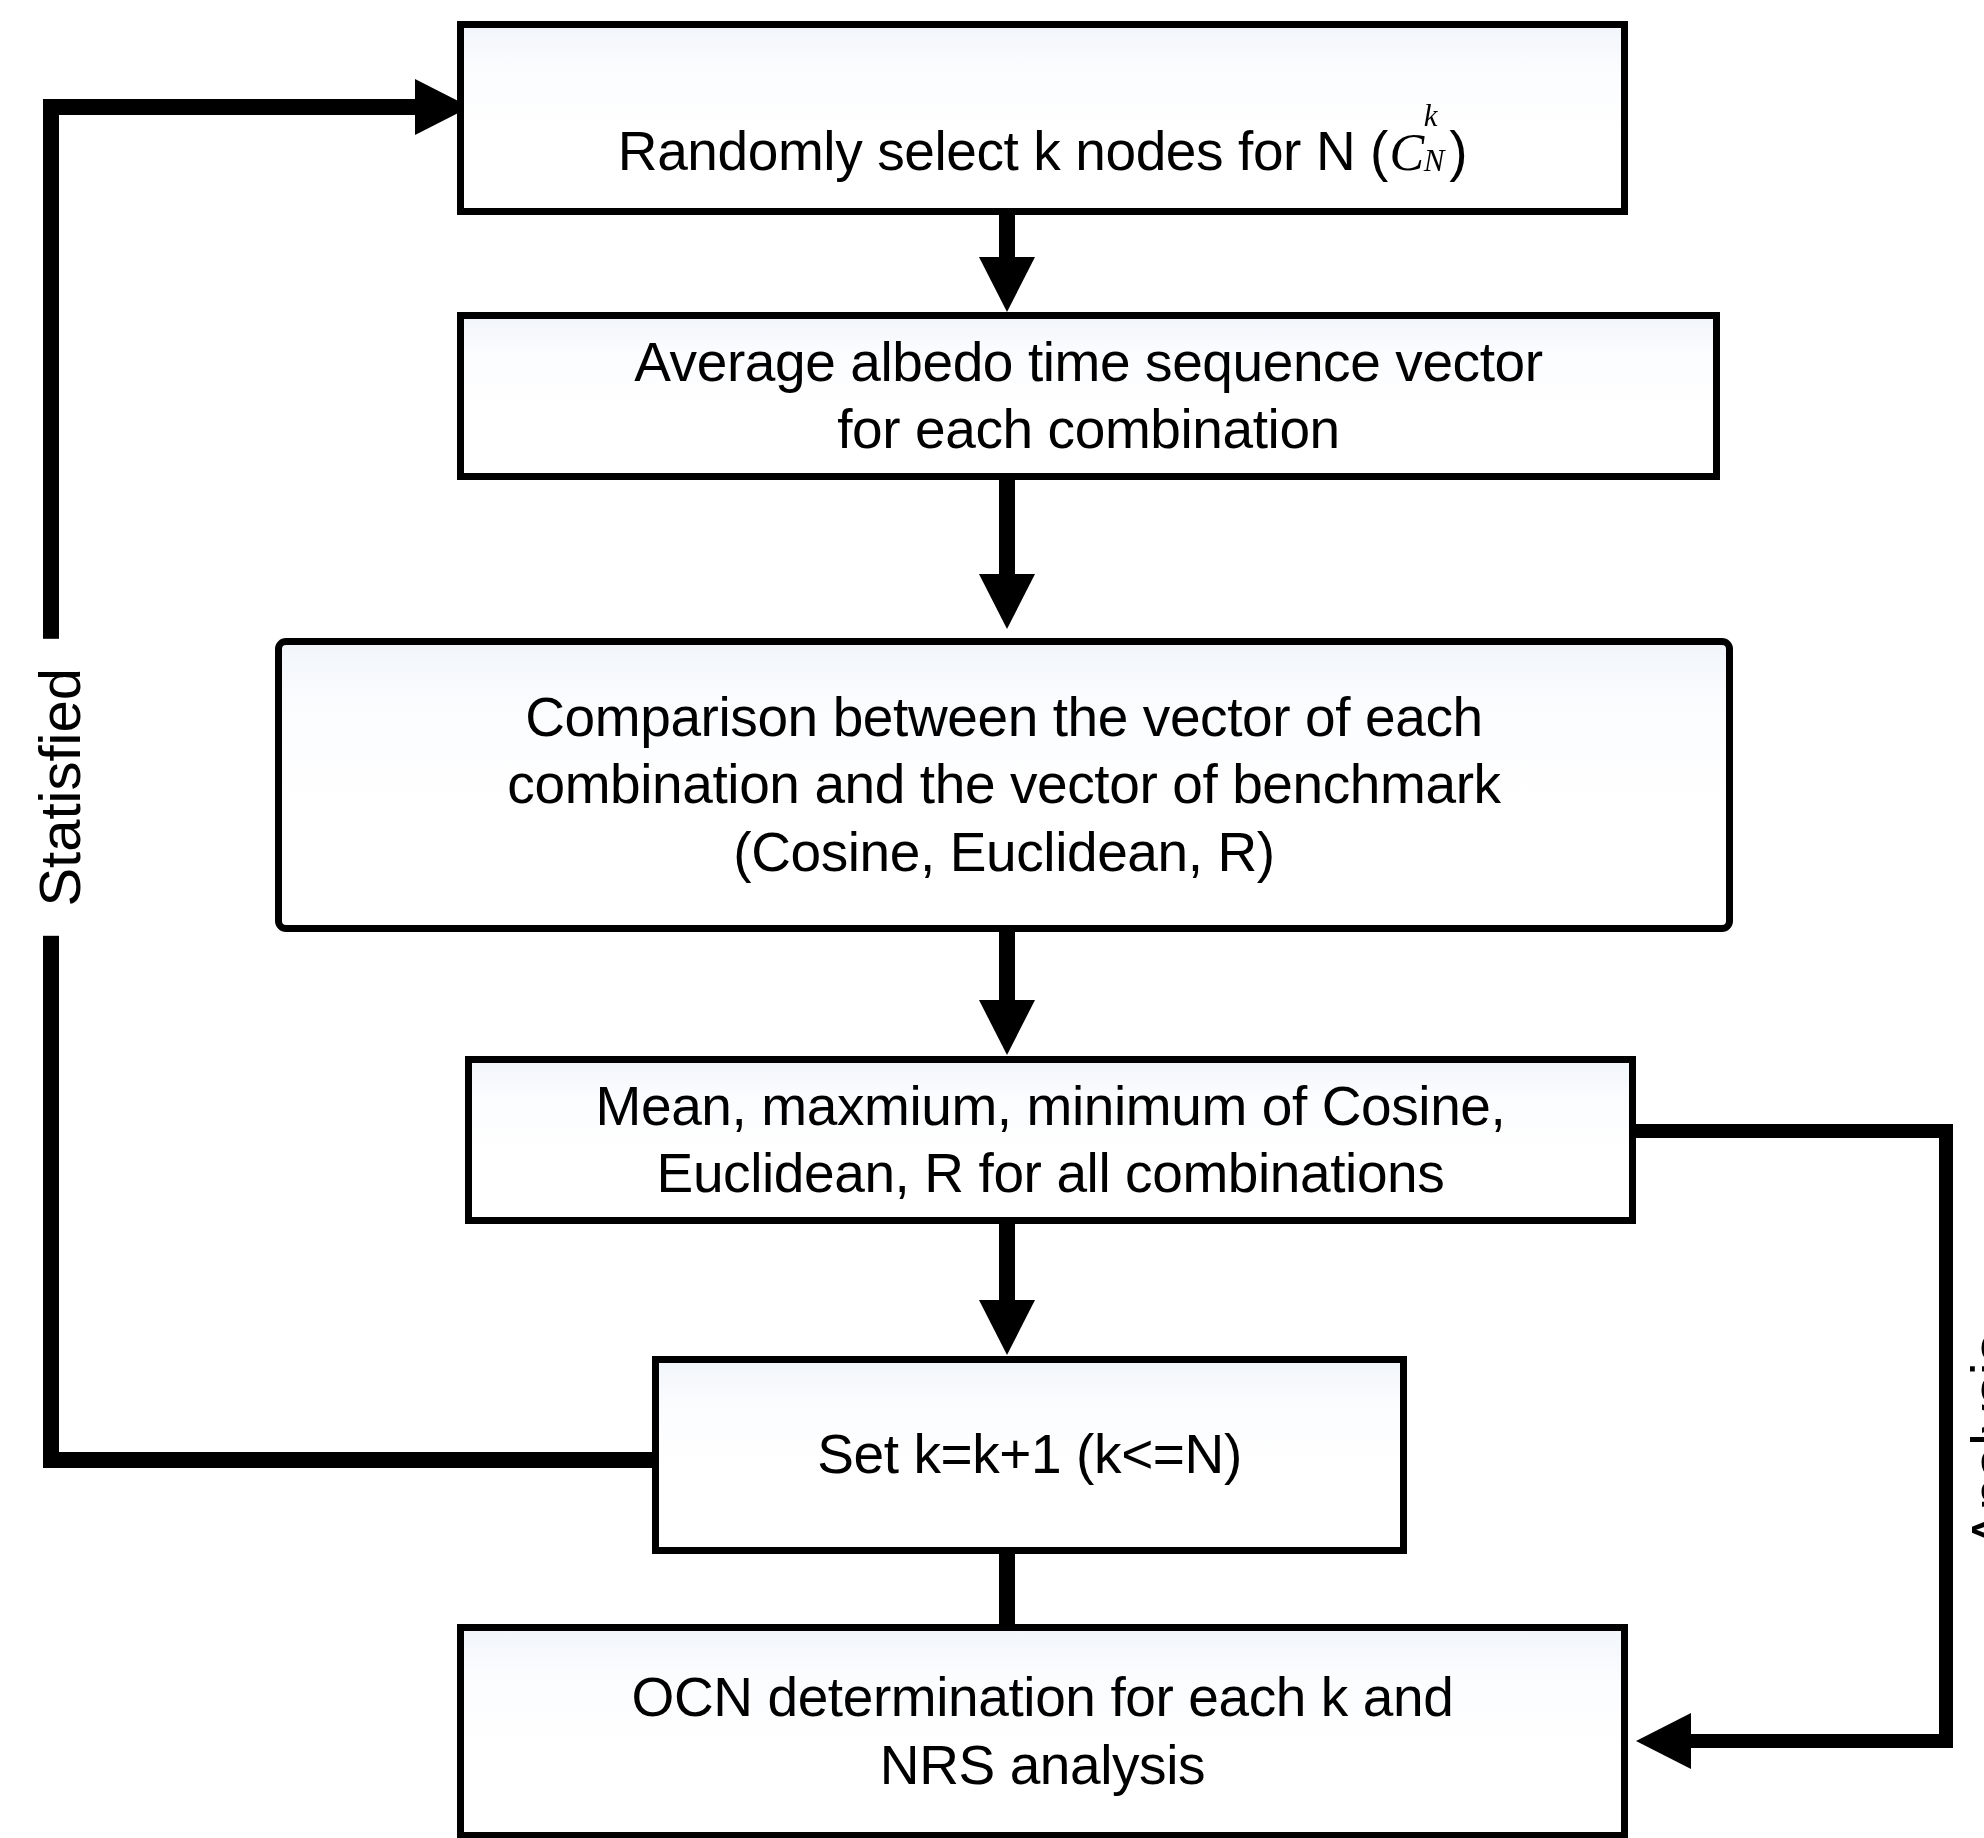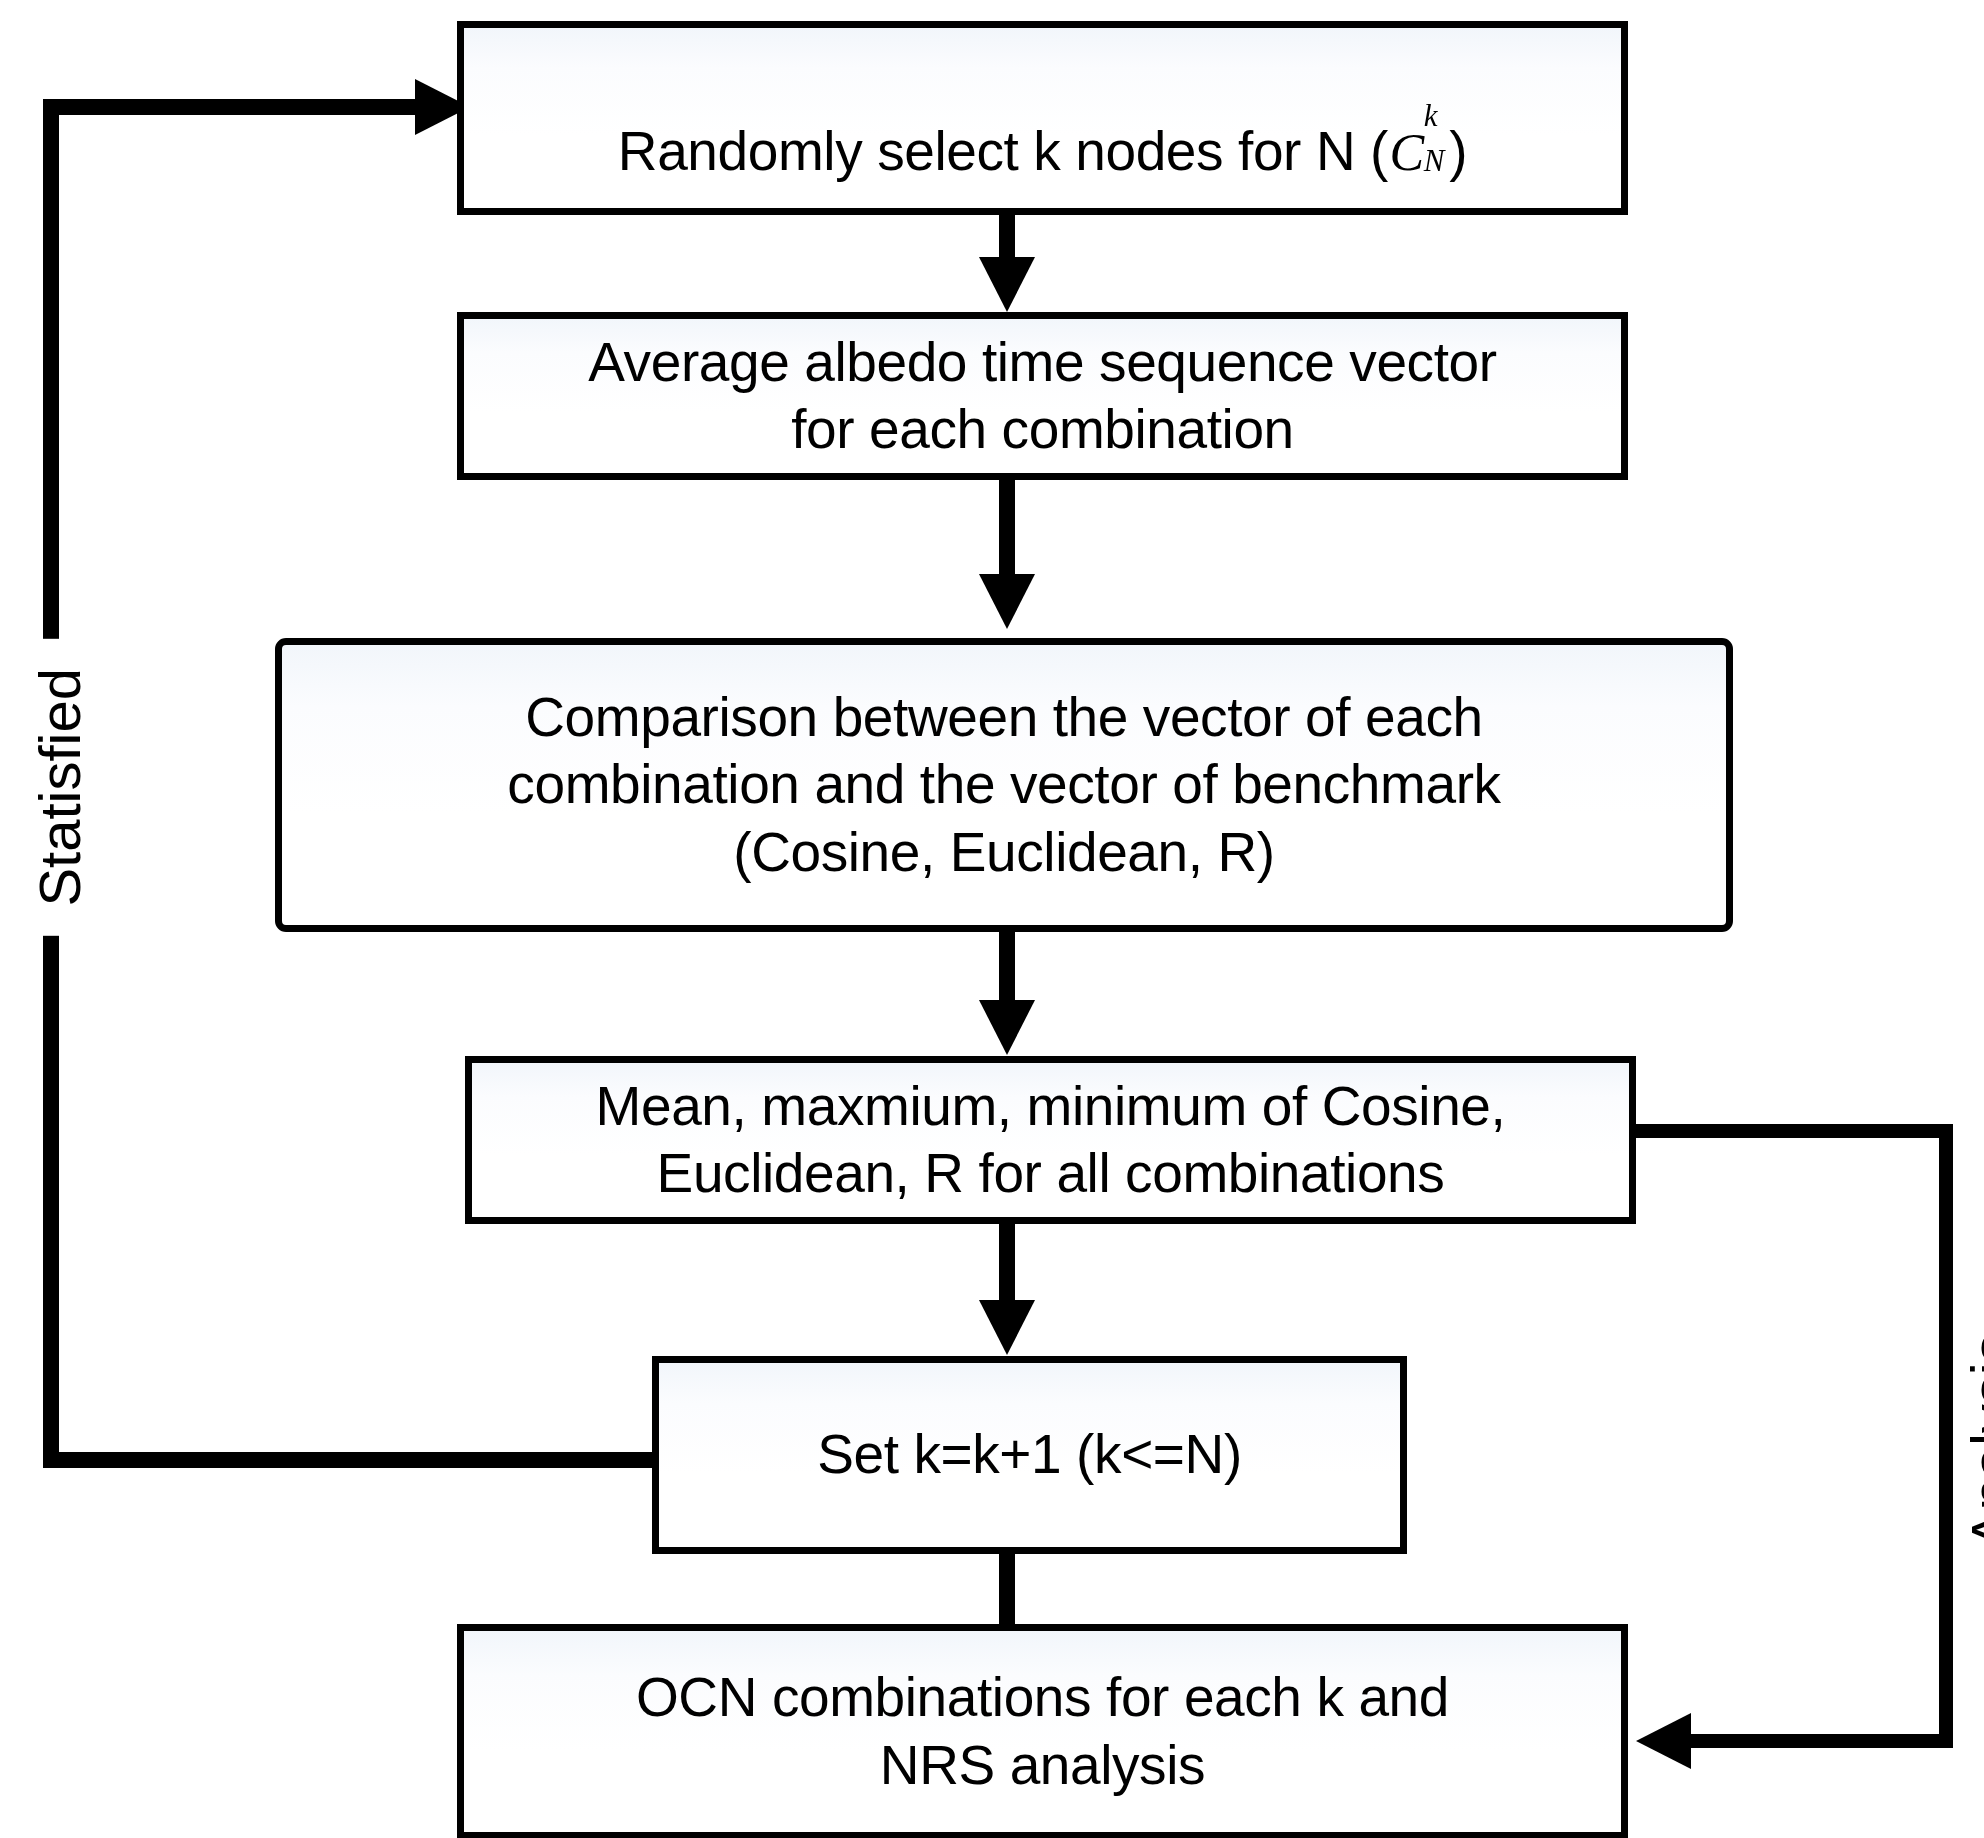--- a/index.html
+++ b/index.html
@@ -138,39 +138,39 @@
 
   <div class="vline" style="left:999px; top:1524px; width:15.6px; height:101px;"></div>
   <div class="arrow-down" style="left:979px; top:1624px;"></div>
 
   <div class="node" style="left:457px; top:21px; width:1171px; height:194px;">
     <span class="txt">
       <span>Randomly select k nodes for N (</span><span class="combi"><span>C</span><span class="sup">k</span><span class="sub">N</span></span><span style="display:inline-block;width:25.5px"></span><span>)</span>
     </span>
   </div>
 
-  <div class="node" style="left:457px; top:312px; width:1171px; height:168px;">
+  <div class="node" style="left:457px; top:312px; width:1263px; height:168px;">
     <span class="txt">Average albedo time sequence vector
 for each combination</span>
   </div>
 
   <div class="node" style="left:275px; top:638px; width:1458px; height:294px;border-radius:11px;">
     <span class="txt">Comparison between the vector of each
 combination and the vector of benchmark
 (Cosine, Euclidean, R)</span>
   </div>
 
   <div class="node" style="left:457px; top:1056px; width:1171px; height:168px;margin-left:8px;">
     <span class="txt">Mean, maxmium, minimum of Cosine,
 Euclidean, R for all combinations</span>
   </div>
 
   <div class="node" style="left:652px; top:1356px; width:755px; height:198px;">
     <span class="txt">Set k=k+1 (k&lt;=N)</span>
   </div>
 
   <div class="node" style="left:457px; top:1624px; width:1171px; height:215px;">
-    <span class="txt">OCN combinations for each k and
+    <span class="txt">OCN determination for each k and
 NRS analysis</span>
   </div>
 
 </div>
 
 
 </body></html>

